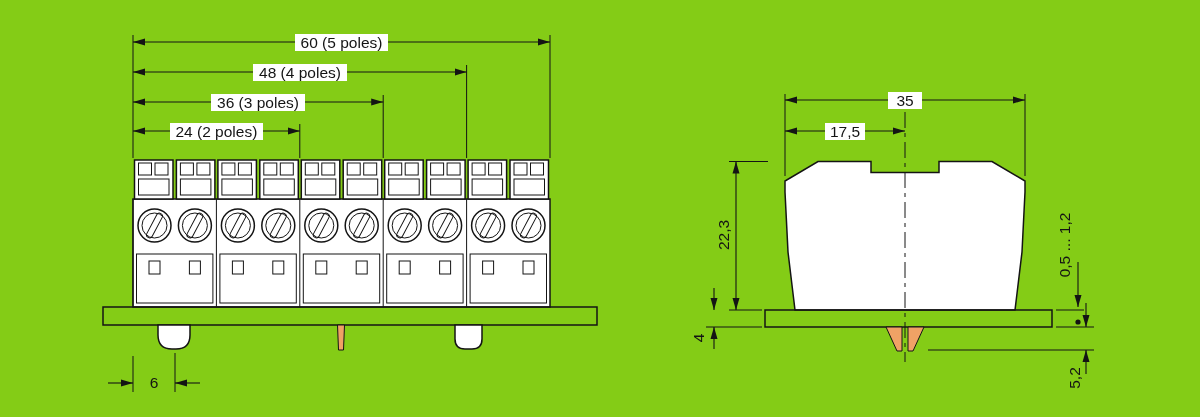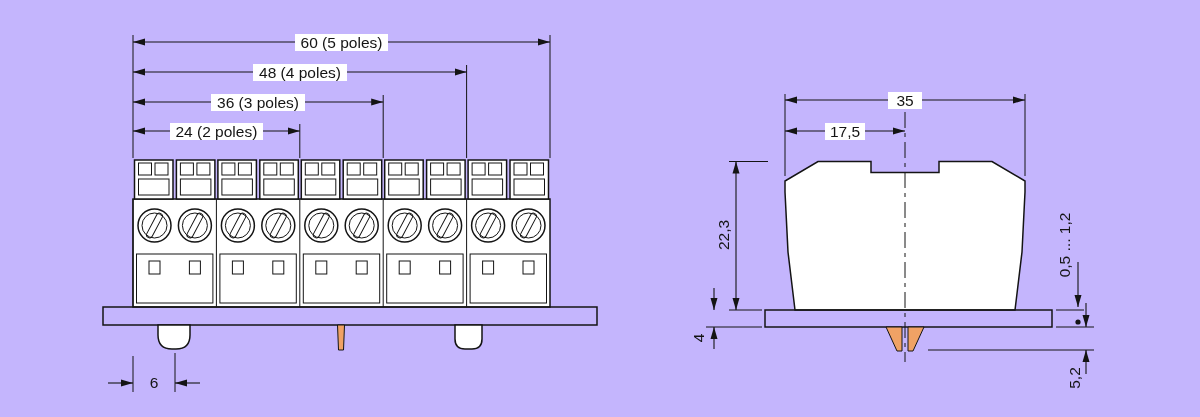--- a/index.html
+++ b/index.html
@@ -1,16 +1,16 @@
 <!DOCTYPE html>
 <html><head>
 <meta charset="utf-8">
 <style>
   html,body { margin:0; padding:0; background:#ffffff; }
-  .canvas { position:relative; width:1200px; height:417px; background:#c4b5fd; overflow:hidden;
+  .canvas { position:relative; width:1200px; height:417px; background:#84cc16; overflow:hidden;
             font-family:"Liberation Sans", sans-serif; }
   svg text { font-family:"Liberation Sans", sans-serif; font-size:15.5px; fill:#141414; }
   .ln   { stroke:#141414; stroke-width:1.5; fill:#ffffff; }
   .lnf  { stroke:#141414; stroke-width:1.5; fill:none; }
   .thin { stroke:#141414; stroke-width:1;   fill:none; }
   .dim  { stroke:#141414; stroke-width:1.1; fill:none; }
   .bg   { fill:#ffffff; stroke:none; }
   .center { stroke:#141414; stroke-width:1; fill:none; stroke-dasharray:16 5 4 5; }
 </style>
 </head>

